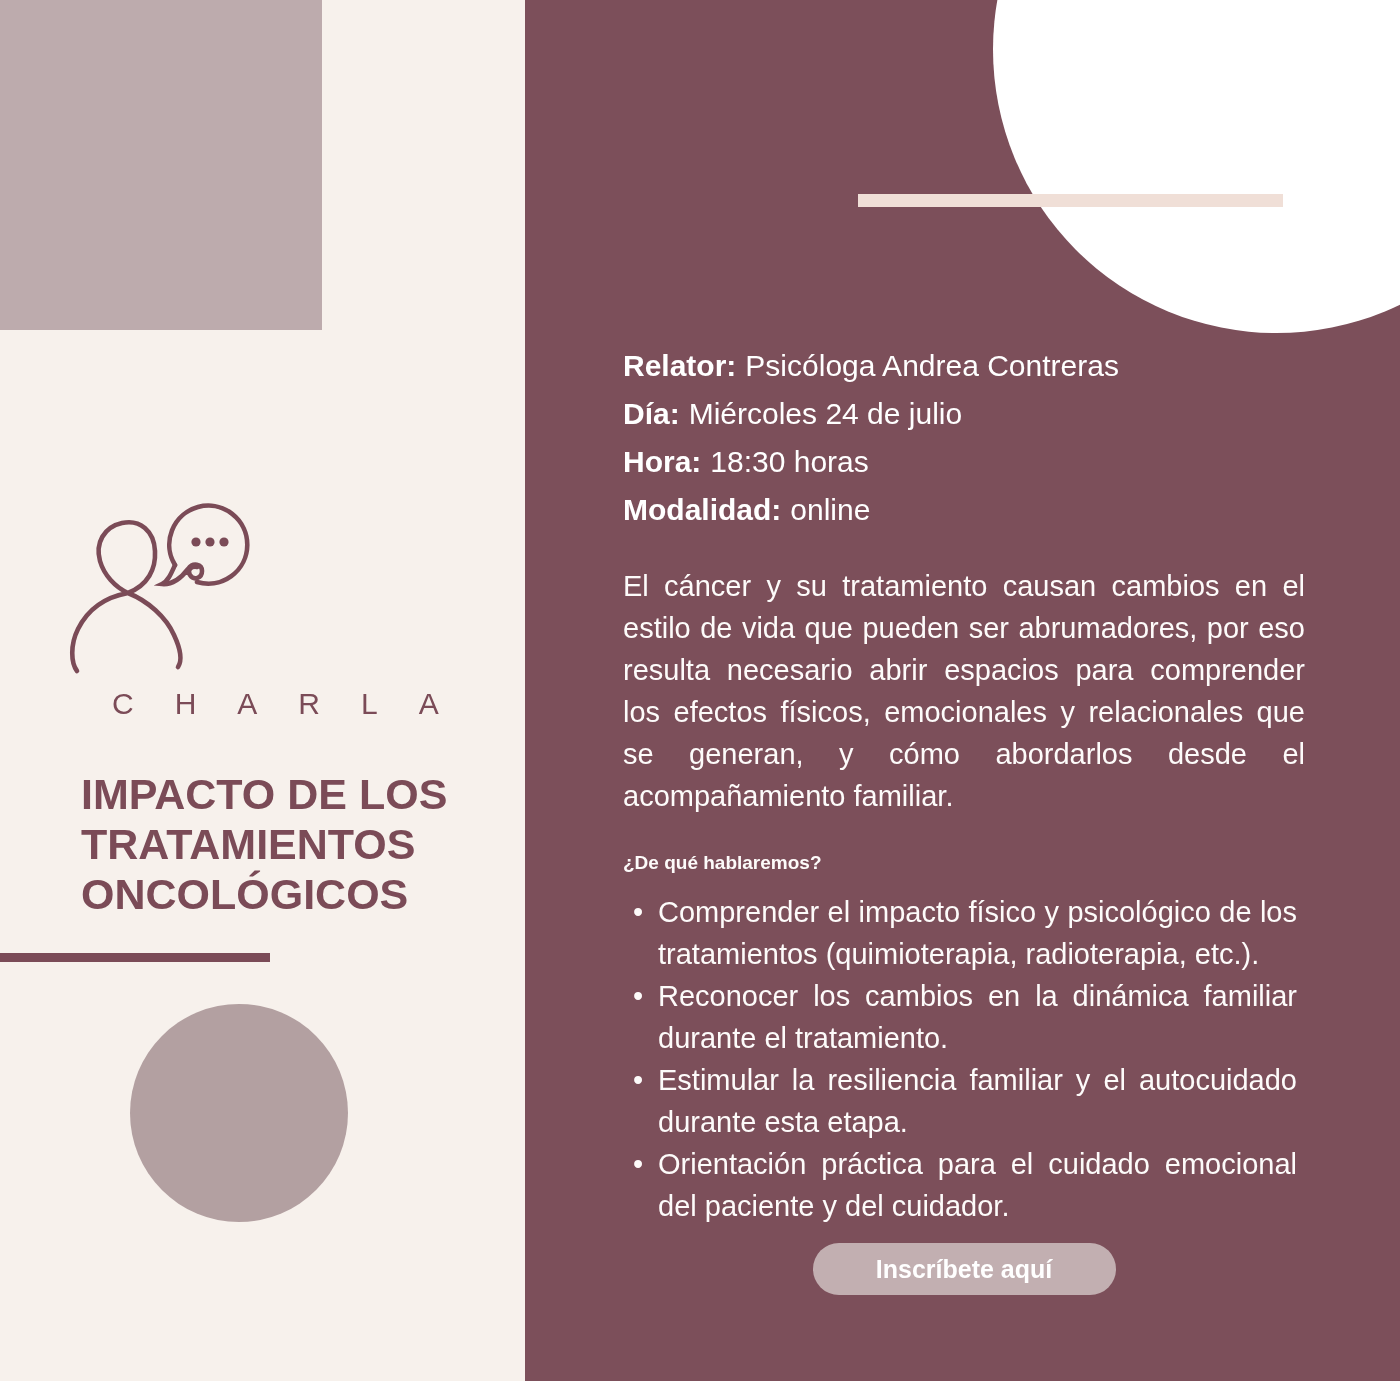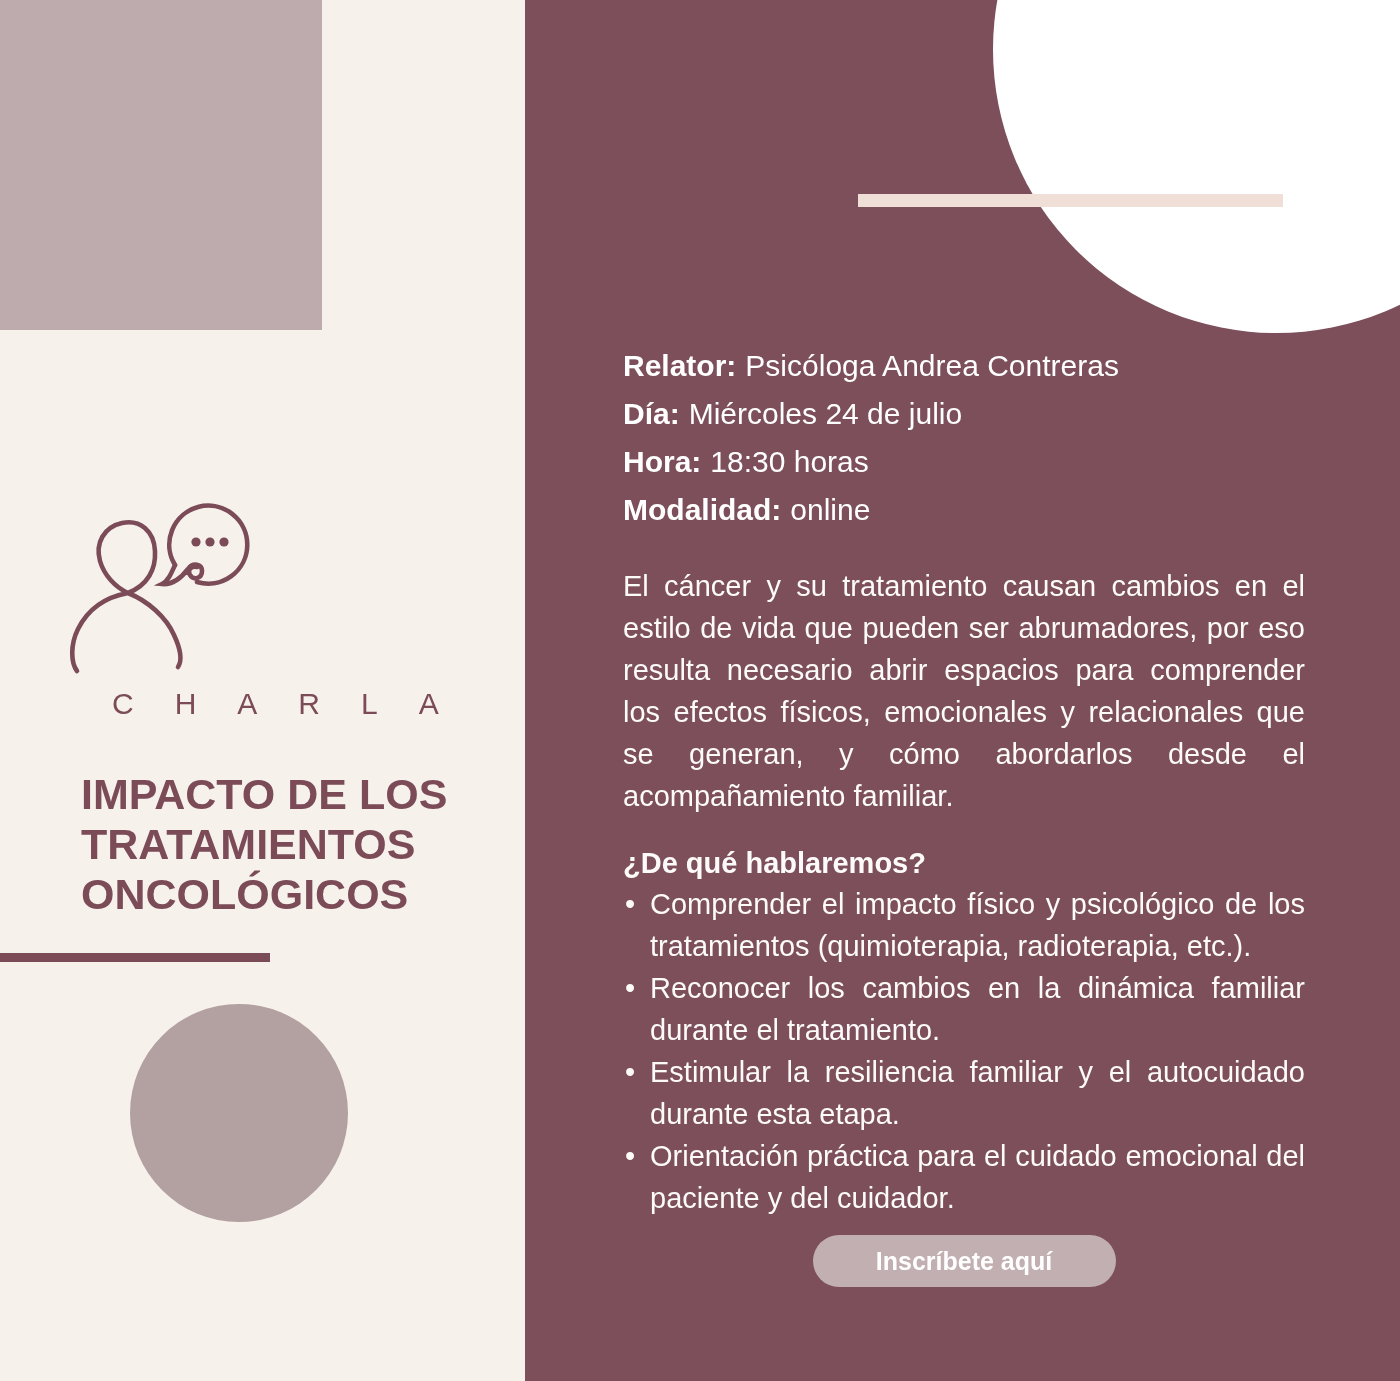--- a/index.html
+++ b/index.html
@@ -93,24 +93,24 @@
     color:#ffffff;
   }
   .drow b{font-weight:bold;margin-right:9px;}
   .intro{
     margin:31px 0 0 0;
     font-size:29px;line-height:42px;
     text-align:justify;
   }
   .theading{
     margin-top:26px;
-    font-size:29px;line-height:40px;font-weight:bold;
+    font-size:19px;line-height:40px;font-weight:bold;
   }
   .topics{
-    margin:0;padding:0;list-style:none;
+    margin:8px;padding:0;list-style:none;
     font-size:29px;line-height:42px;
     text-align:justify;
   }
   .topics li{position:relative;padding-left:27px;}
   .topics li::before{
     content:"\2022";
     position:absolute;left:2px;
   }
   .cta{
     margin:16px auto 0 auto;

